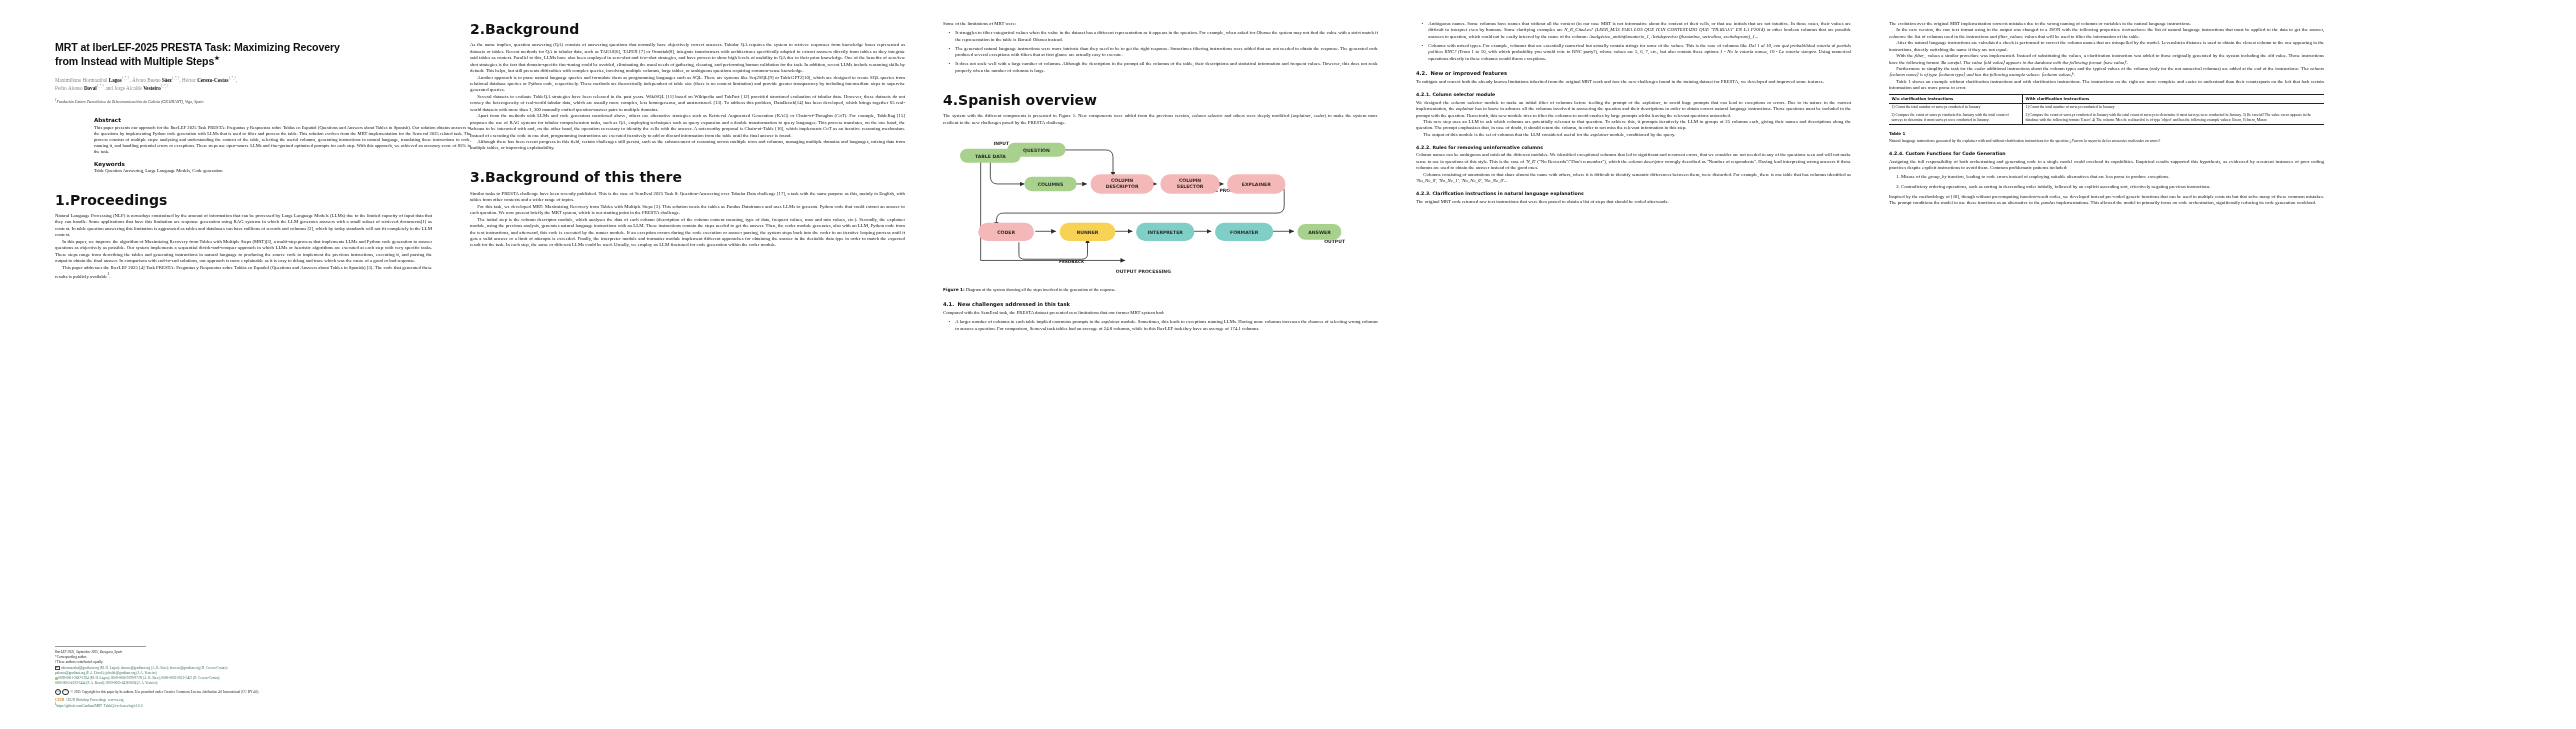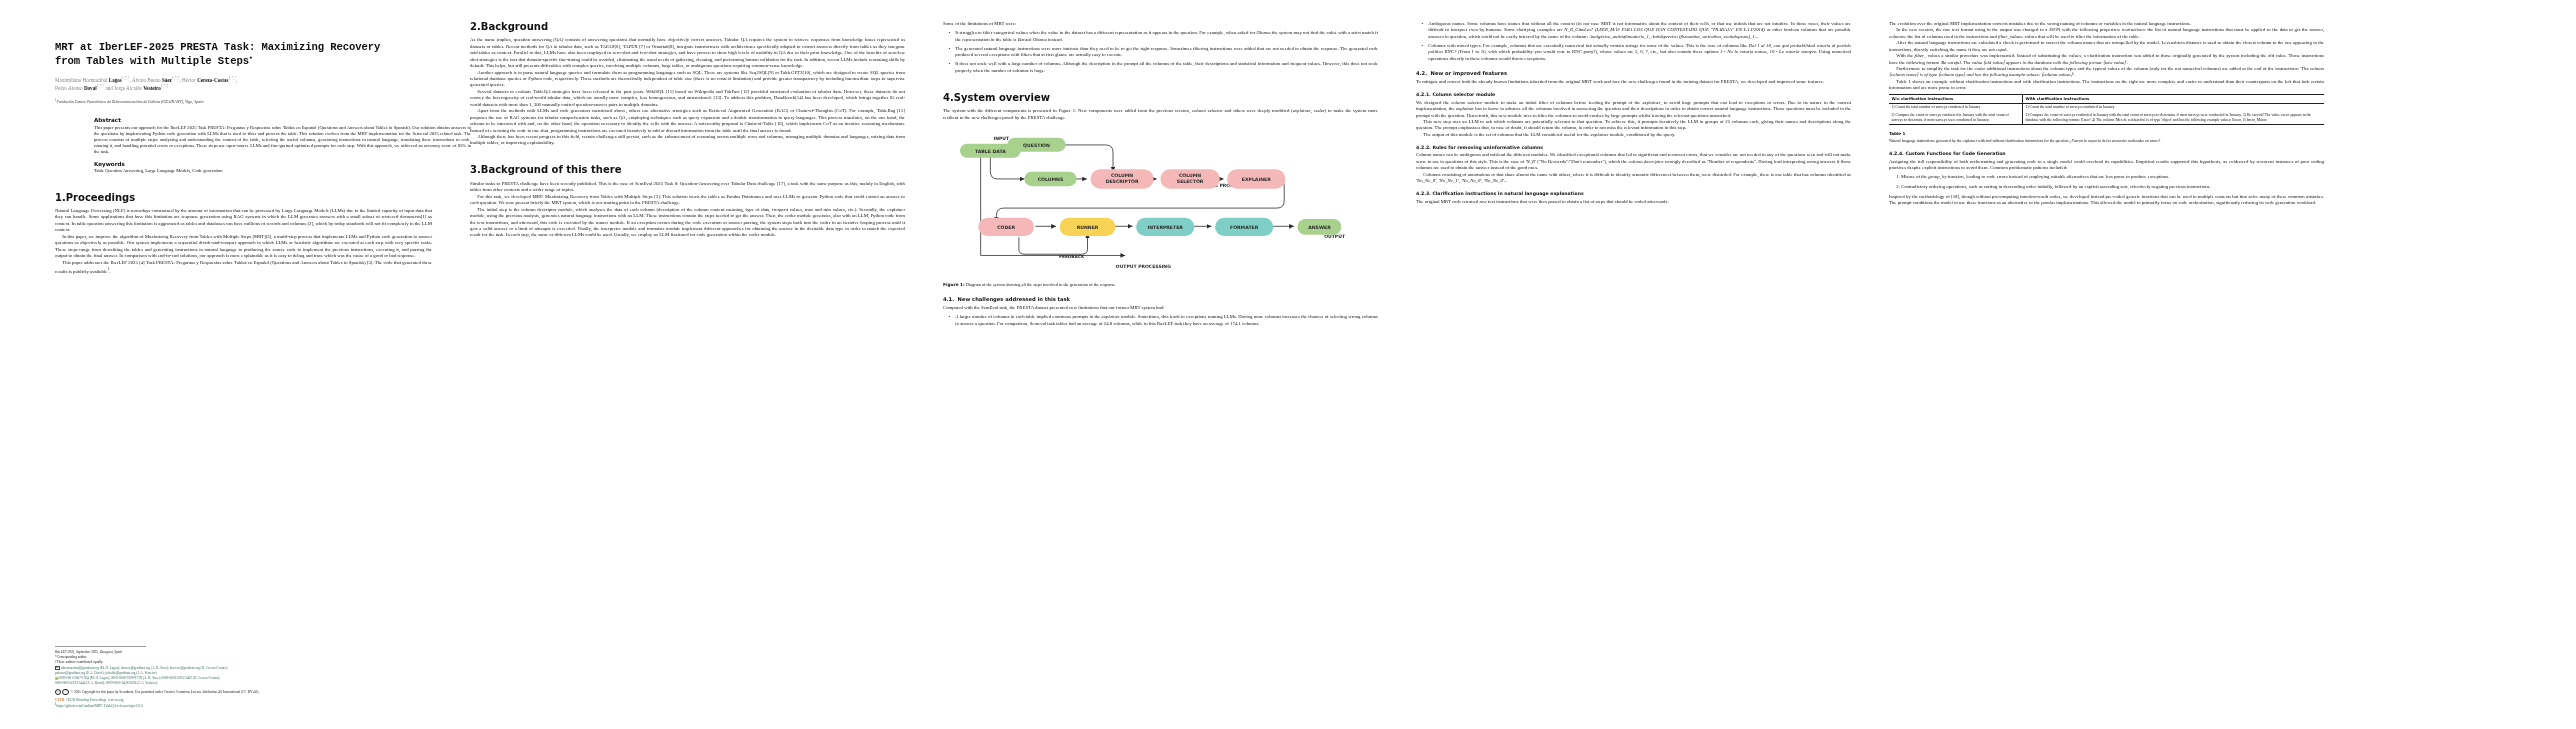--- a/index.html
+++ b/index.html
@@ -3,36 +3,36 @@
 <meta charset="utf-8">
 <style>
   html,body{margin:0;padding:0;background:#ffffff;}
   body{width:2576px;height:729px;overflow:hidden;font-family:"Liberation Serif",serif;color:#111;}
   .page{width:2576px;height:729px;position:relative;background:#fff;}
   .cols{display:flex;width:2576px;height:729px;box-sizing:border-box;padding:16px 43px 6px 55px;gap:38px;}
   .col{width:435px;flex:0 0 435px;position:relative;}
   .col.c1{width:377px;flex:0 0 377px;}
 
   
-  .title{font-family:Liberation Mono, monospace;font-weight:700;font-size:10.6px;line-height:1.33;letter-spacing:-0.1px;color:#111;margin:24px 0 0 0;}
+  .title{font-family:Liberation Sans, sans-serif;font-weight:700;font-size:10.6px;line-height:1.33;letter-spacing:-0.1px;color:#111;margin:24px 0 0 0;}
   .authors{font-family:"Liberation Serif",serif;font-size:5.1px;line-height:1.5;color:#8a8a8a;margin-top:8px;}
   .authors b{color:#111;font-weight:700;}
   .authors sup{font-size:3.8px;font-style:italic;}
   .affil{font-family:"Liberation Serif",serif;font-style:italic;font-size:4px;color:#333;margin-top:5.5px;}
   .affil sup{font-size:3px;}
 
   
   .abs-wrap{margin:12.8px 0 0 39px;width:100%;}
   .abs-h{font-family:"DejaVu Sans",sans-serif;font-weight:700;font-size:5.6px;color:#111;margin:0 0 1.2px 0;}
   .abs-p{font-size:4.6px;line-height:1.31;text-align:justify;color:#111;margin:0;}
   .kw-h{font-family:"DejaVu Sans",sans-serif;font-weight:700;font-size:5.6px;color:#111;margin:6px 0 1.2px 0;}
   .kw-p{font-size:4.6px;line-height:1.31;color:#111;margin:0;}
 
   
-  h2.sec{font-family:"DejaVu Sans",sans-serif;font-weight:700;font-size:10px;color:#111;margin:17.6px 0 5.5px 0;}
+  h2.sec{font-family:"DejaVu Sans",sans-serif;font-weight:700;font-size:14px;color:#111;margin:17.6px 0 5.5px 0;}
   h2.sec .num{display:inline-block;min-width:10.3px;}
   h3.sub{font-family:"DejaVu Sans",sans-serif;font-weight:700;font-size:5.2px;color:#111;margin:8px 0 3px 0;}
   h3.sub .num{display:inline-block;min-width:14.6px;}
   h4.subsub{font-family:"DejaVu Sans",sans-serif;font-weight:700;font-size:4.6px;color:#111;margin:6.7px 0 2.4px 0;}
   h4.subsub .num{display:inline-block;min-width:16.4px;}
 
   p.body{font-size:4.8px;line-height:1.345;text-align:justify;text-justify:inter-word;margin:0 0 0 0;color:#111;hyphens:auto;}
   p.body+p.body{text-indent:7.3px;}
   p.noind{text-indent:0 !important;}
   p.body i,span.it{font-style:italic;}
@@ -75,21 +75,21 @@
 </style>
 </head>
 <body>
 
 <div class="page">
  <div class="cols">
 
   <div class="col c1">
     <div class="title">
       <span>MRT at IberLEF-2025 PRESTA Task: Maximizing Recovery</span><br>
-      <span>from Tables with Multiple Steps</span><sup style="font-size:6px">★</sup>
+      <span>from Instead with Multiple Steps</span><sup style="font-size:6px">★</sup>
     </div>
 
     <div class="authors">
       <span id="au1">Maximiliano Hormazábal <b>Lagos</b><sup>1,*,†</sup>,  Álvaro Bueno <b>Sáez</b><sup>1,*,†</sup>,  Héctor <b>Cerezo-Costas</b><sup>1,*,†</sup>,</span><br>
       <span id="au2">Pedro Alonso <b>Doval</b><sup>1,*,†</sup> and  Jorge Alcalde <b>Vesteiro</b><sup>1,*,†</sup></span>
     </div>
 
     <div class="affil">
       <sup>1</sup><span>Fundación Centro Tecnolóxico de Telecomunicacións de Galicia (GRADIANT), Vigo, Spain</span>
     </div>
@@ -154,21 +154,21 @@
   <div class="col">
     <p class="body noind" style="margin-top:4.9px"></p>
     <p class="body noind" style="margin-top:4.9px">Some of the limitations of MRT were:</p>
     <ul class="blist">
       <li id="s3b1">It struggles to filter categorical values when the value in the dataset has a different representation as it appears in the question. For example, when asked for <i>Obama</i> the system may not find the value with a strict match if the representation in the table is <i>Barack Obama</i> instead.</li>
       <li id="s3b2">The generated natural language instructions were more intricate than they need to be to get the right response. Sometimes filtering instructions were added that are not needed to obtain the response. The generated code produced several exceptions with filters that at first glance are actually easy to execute.</li>
       <li id="s3b3">It does not scale well with a large number of columns. Although the description in the prompt all the columns of the table, their descriptions and statistical information and frequent values. However, this does not scale properly when the number of columns is large.</li>
     </ul>
 
     <h2 class="sec">
-      <span class="num">4.</span><span>System overview</span>
+      <span class="num">4.</span><span>Spanish overview</span>
     </h2>
     <p class="body noind" id="s4p1">The system with the different components is presented in Figure 1. New components were added from the previous version, <i>column selector</i> and others were deeply modified (<i>explainer</i>, <i>coder</i>) to make the system more resilient to the new challenges posed by the PRESTA challenge.</p>
 
     <div class="figwrap">
       <svg viewBox="0 0 700 235" width="425" height="143">
         <defs>
           <marker id="ar" markerWidth="7" markerHeight="7" refX="6" refY="3" orient="auto">
             <path d="M0,0 L6,3 L0,6 z" fill="#2b2b2b"></path>
           </marker>
         </defs>

